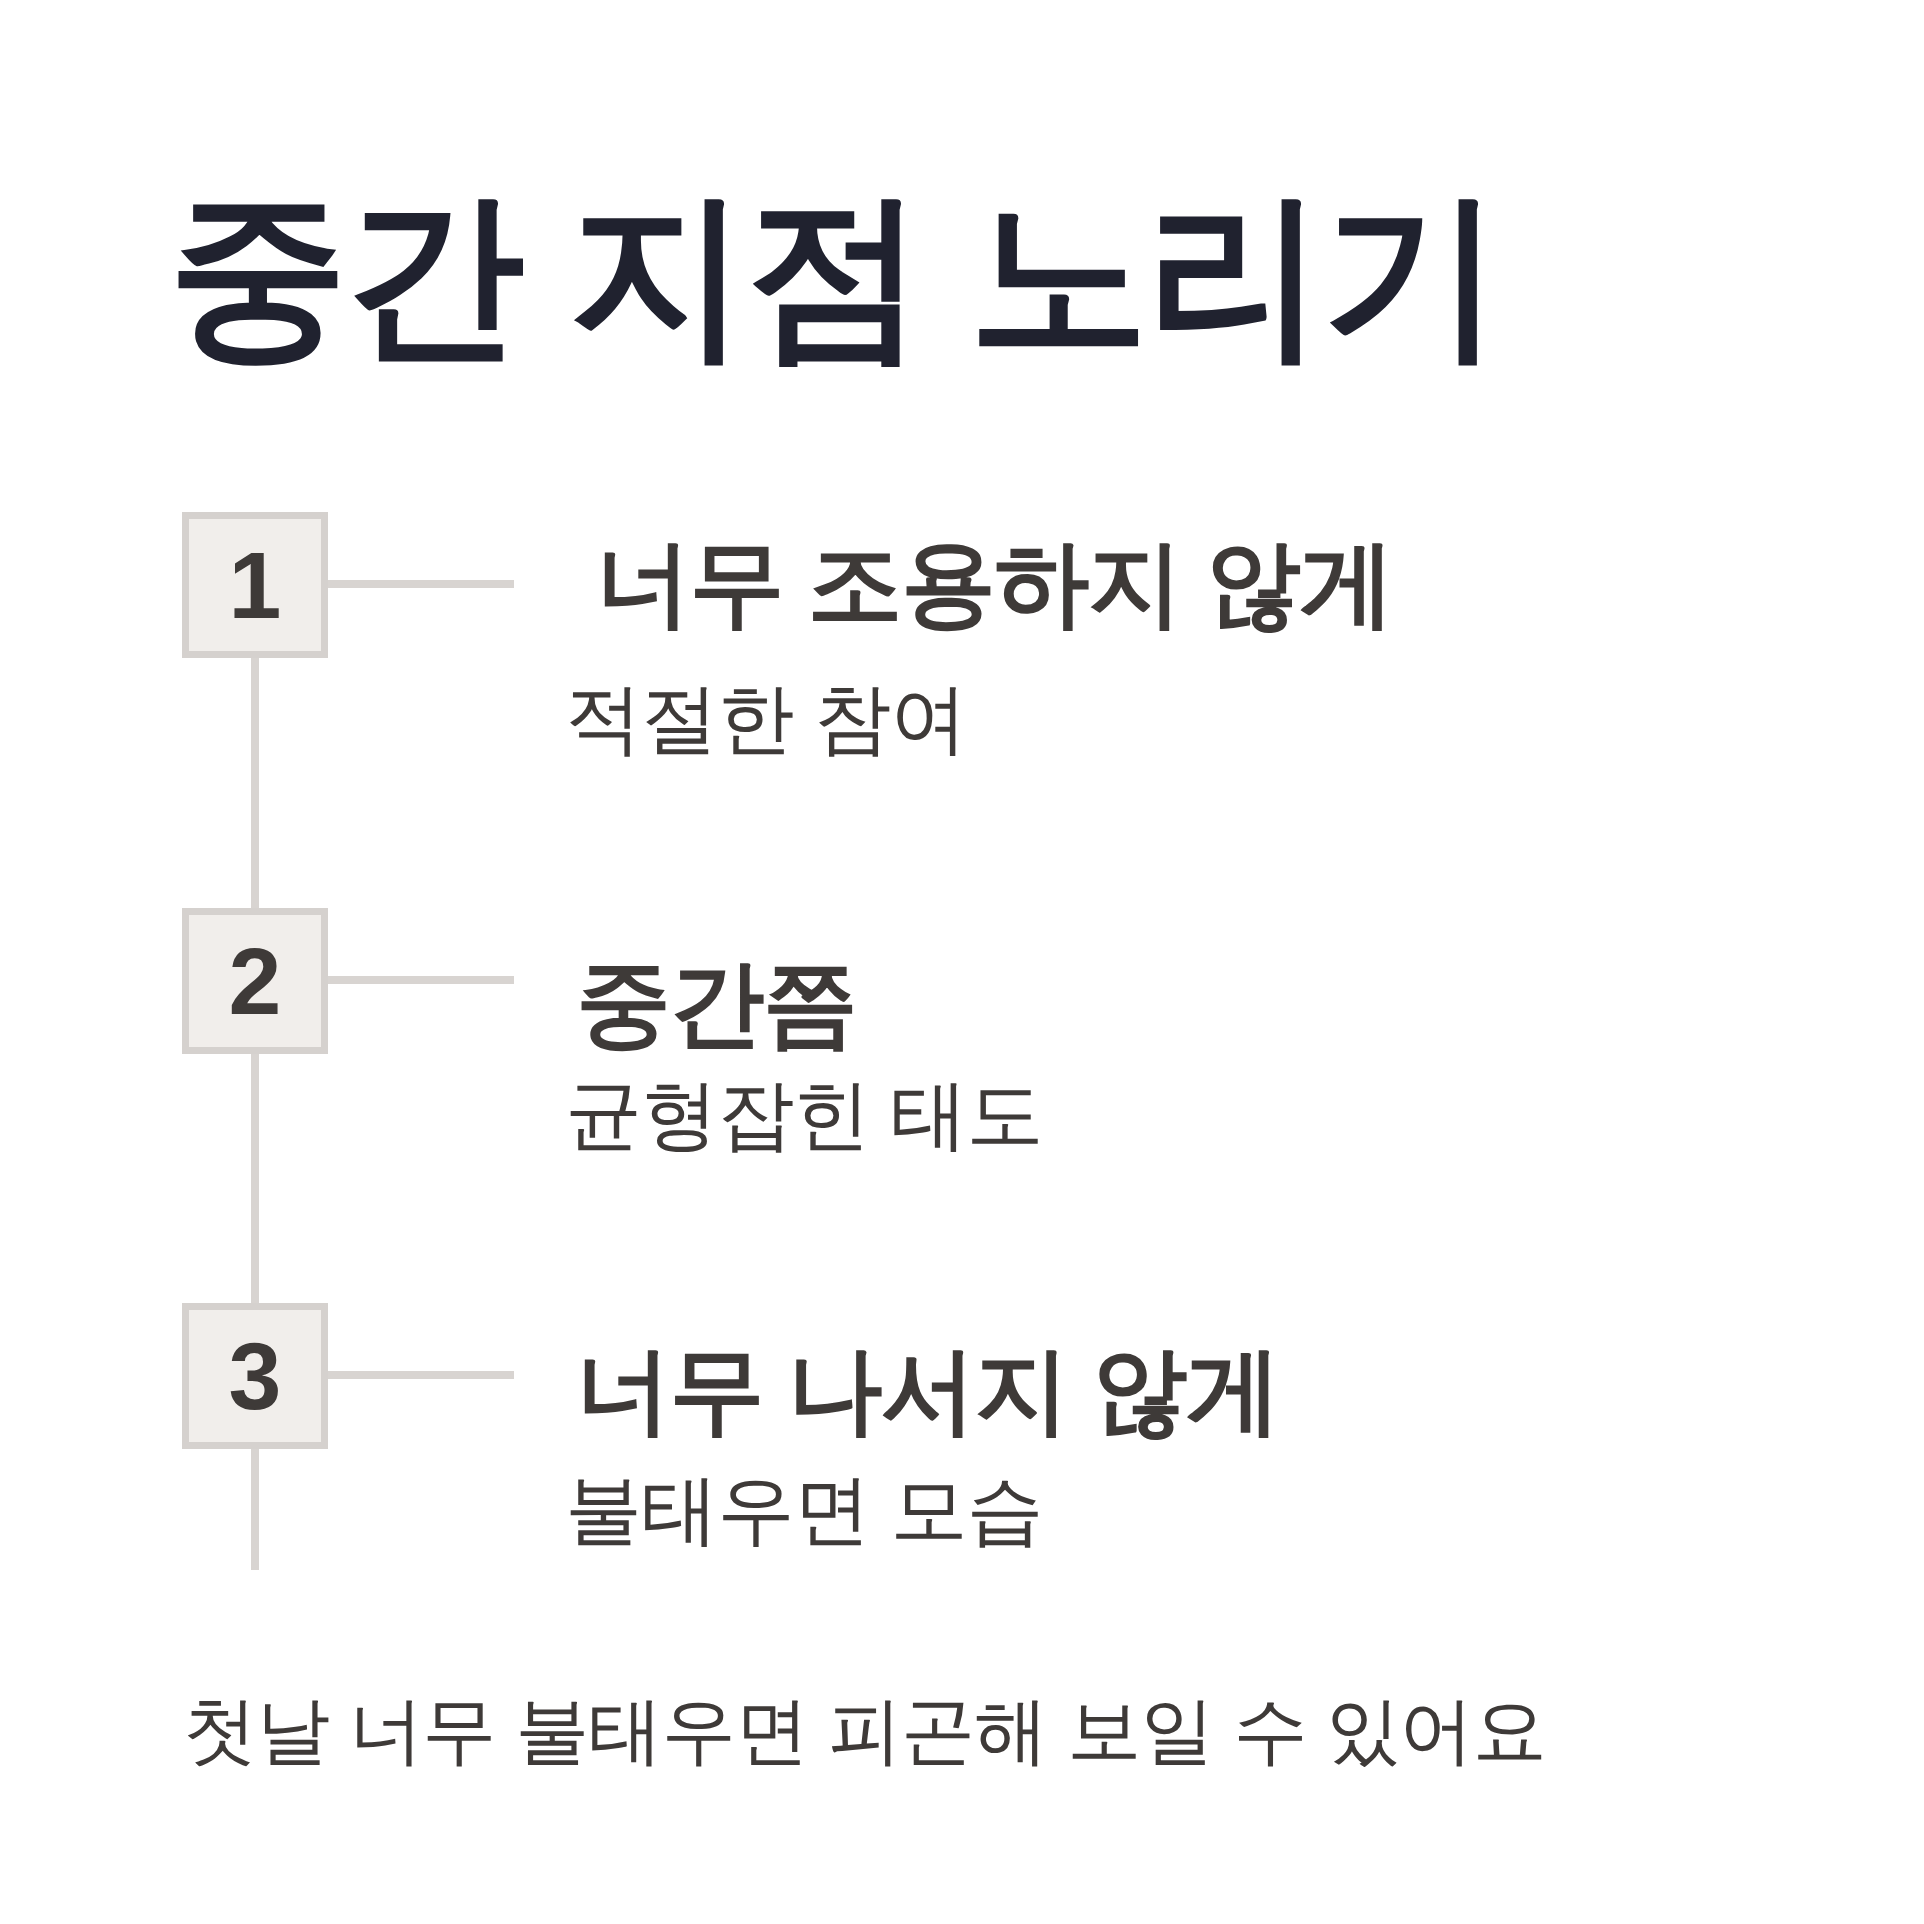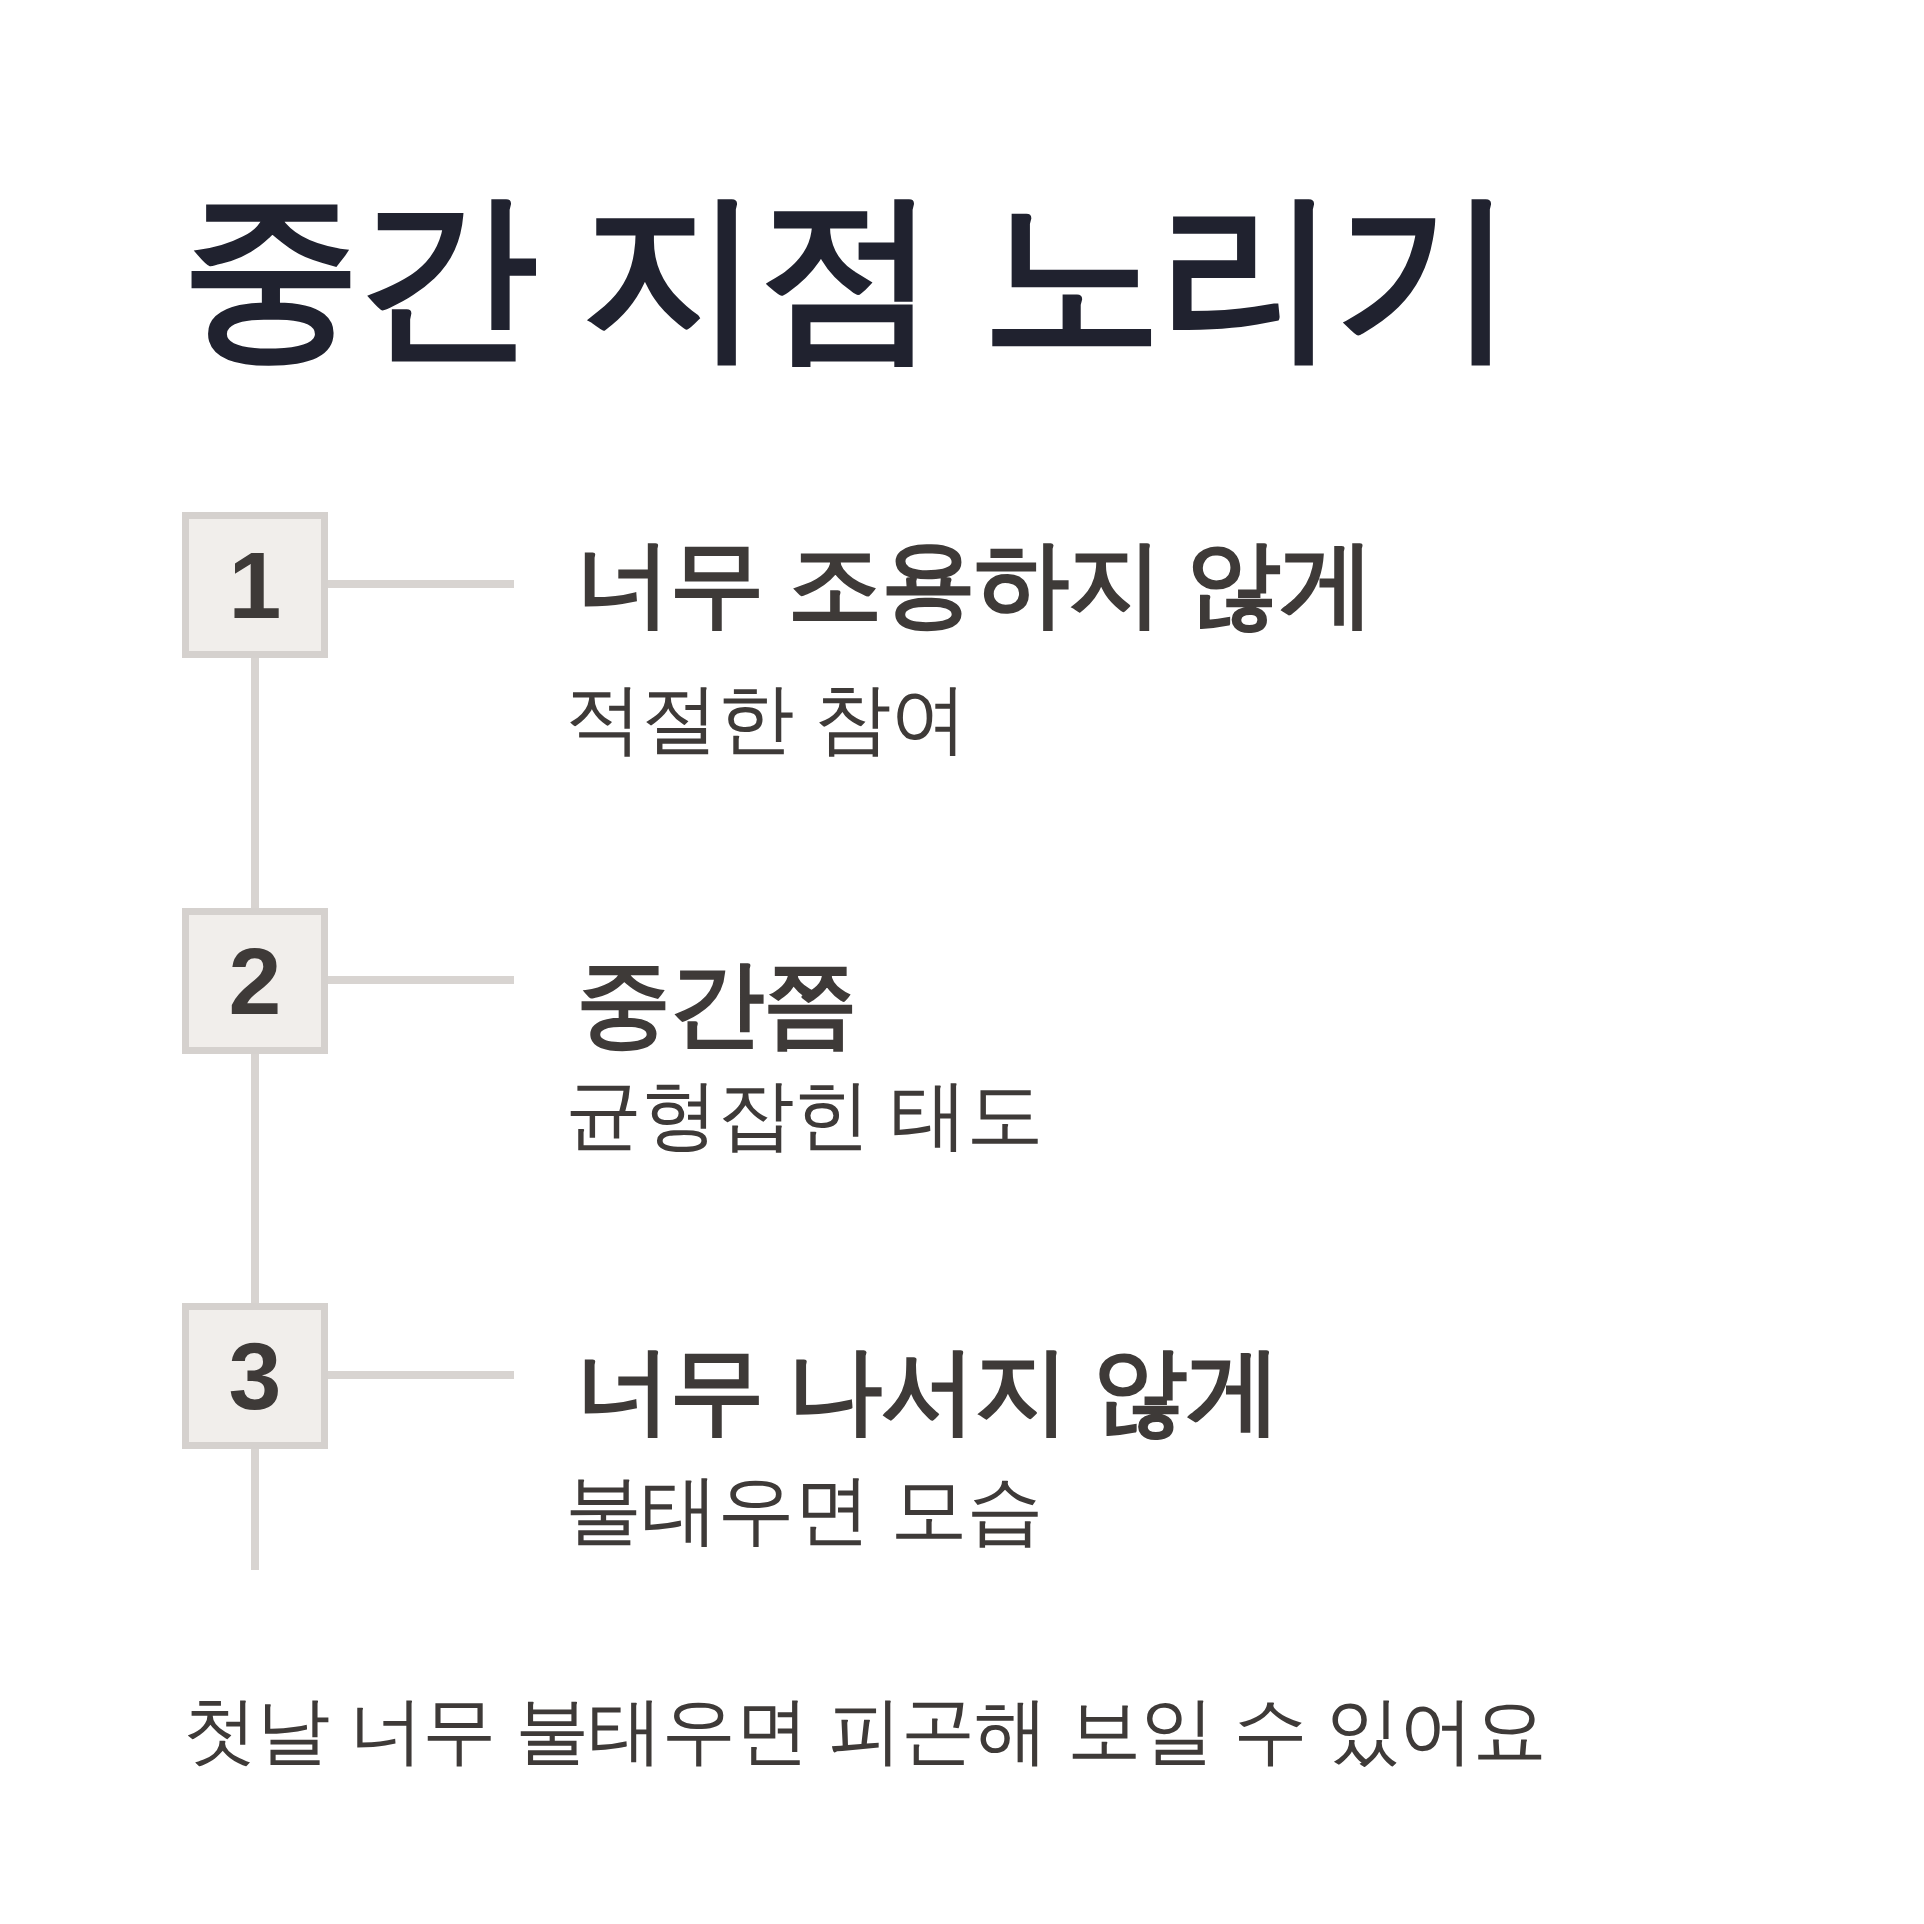--- a/index.html
+++ b/index.html
@@ -16,21 +16,21 @@
     background:var(--background);
     font-family:"Liberation Sans","DejaVu Sans",sans-serif;
     color:var(--body-ink);
     position:relative;
     overflow:hidden;
   }
   .abs{position:absolute;}
 
   
   .page-title{
-    left:181px; top:187px; height:180px; width:1604px;
+    left:168px; top:187px; height:180px; width:1604px;
     display:flex; align-items:center;
     font-size:180px; font-weight:700; letter-spacing:-3.2px;
     color:var(--title-ink); white-space:nowrap;
   }
 
   
   .num-box{
     left:182px; width:132px; height:132px;
     background:var(--box-fill);
     border:7.2px solid var(--box-border);
@@ -51,21 +51,21 @@
   .h-line.h2{top:976px;}
   .h-line.h3{top:1371px;}
 
   
   .item-title{
     left:576px; height:95px; width:1203px;
     display:flex; align-items:center;
     font-size:95px; font-weight:700; color:var(--body-ink);
     letter-spacing:-1.6px; white-space:nowrap;
   }
-  .item-title.t1{top:537px;}
+  .item-title.t1{top:537px;margin-left:20px;}
   .item-title.t2{top:957px;}
   .item-title.t3{top:1344px;}
 
   .item-subtitle{
     left:565px; height:77px; width:1123px;
     display:flex; align-items:center;
     font-size:77px; font-weight:400; color:var(--body-ink);
     letter-spacing:-0.8px; white-space:nowrap;
   }
   .item-subtitle.st1{top:681px;}

